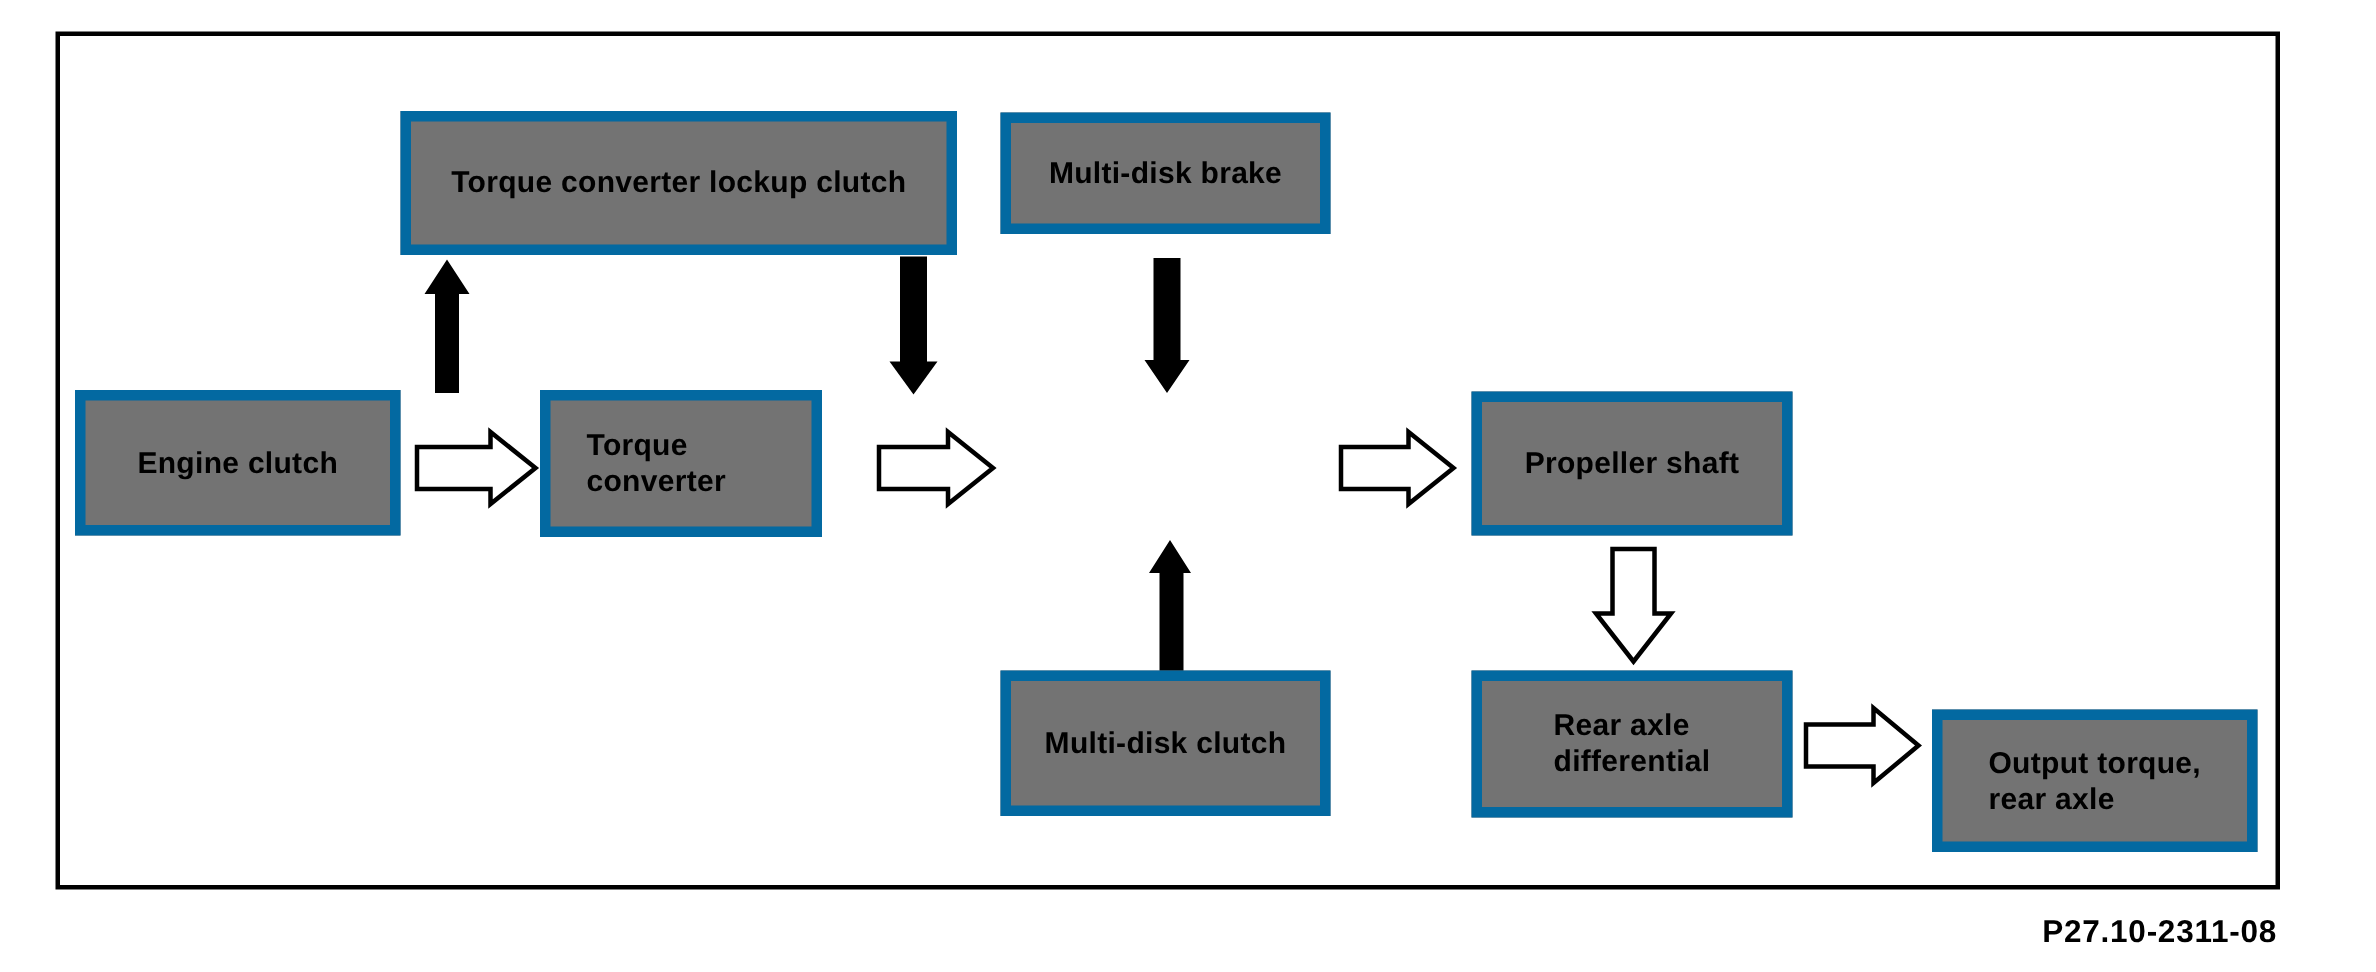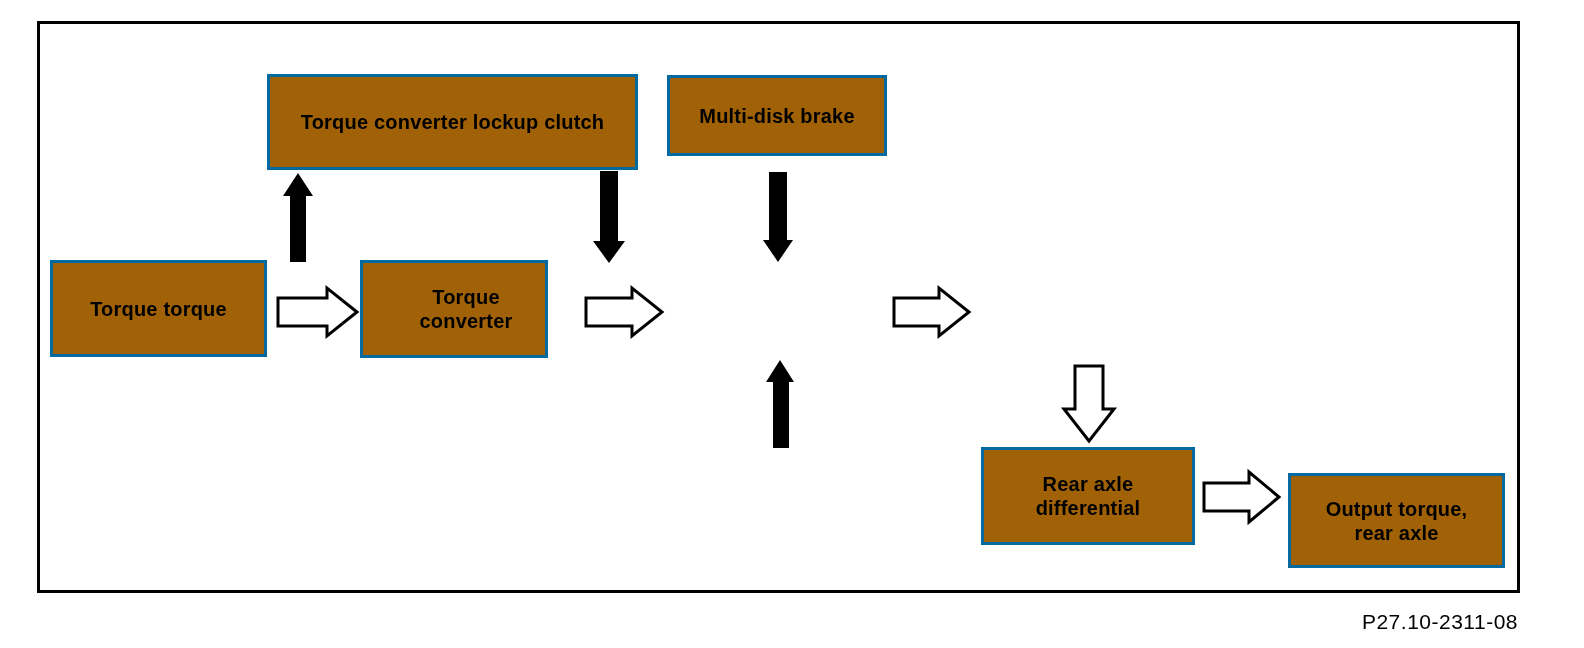--- a/index.html
+++ b/index.html
@@ -20,26 +20,26 @@
     position: absolute;
     left: 37px;
     top: 21px;
     width: 1477px;
     height: 566px;
     border: 3px solid #000000;
     background: #ffffff;
   }
   .node {
     position: absolute;
-    border: 3px solid #0369a1;
-    background: #a16207;
+    border: 7px solid #0369a1;
+    background: #737373;
     display: flex;
     align-items: center;
     justify-content: center;
-    text-align: center;
+    text-align: left;
     box-sizing: border-box;
   }
   .node .label {
     font-weight: bold;
     font-size: 20px;
     line-height: 1.2;
     white-space: pre-line;
     letter-spacing: 0.2px;
   }
   
@@ -61,21 +61,21 @@
     height: 648px;
   }
   .arrow-solid   { fill: #000000; stroke: none; }
   .arrow-outline { fill: #ffffff; stroke: #000000; stroke-width: 3; stroke-linejoin: miter; }
 
   .figure-code {
     position: absolute;
     top: 610px;
     right: 66px;
     font-size: 21px;
-    font-weight: normal;
+    font-weight: bold;
     letter-spacing: 0.5px;
     margin-left: 16px;
   }
 </style>
 </head>
 <body>
 
 <div id="canvas">
 
   <div class="frame"></div>
@@ -88,37 +88,43 @@
     <path class="arrow-solid" d="M780 360 L794 382 L789 382 L789 448 L773 448 L773 382 L766 382 Z"></path>
 
     <path class="arrow-outline" d="M278 298 L327 298 L327 288 L357 312 L327 336 L327 326 L278 326 Z"></path>
     <path class="arrow-outline" d="M586 298 L632 298 L632 288 L662 312 L632 336 L632 326 L586 326 Z"></path>
     <path class="arrow-outline" d="M894 298 L939 298 L939 288 L969 312 L939 336 L939 326 L894 326 Z"></path>
     <path class="arrow-outline" d="M1075 366 L1103 366 L1103 409 L1114 409 L1089 441 L1064 409 L1075 409 Z"></path>
     <path class="arrow-outline" d="M1204 483 L1249 483 L1249 472 L1279 497 L1249 522 L1249 511 L1204 511 Z"></path>
   </svg>
 
   <div class="node" id="box-engine-torque">
-    <span class="label">Torque torque</span>
+    <span class="label">Engine clutch</span>
   </div>
 
   <div class="node" id="box-lockup-clutch">
     <span class="label">Torque converter lockup clutch</span>
   </div>
 
   <div class="node" id="box-torque-converter">
     <span class="label">Torque converter</span>
   </div>
 
   <div class="node" id="box-multi-disk-brake">
     <span class="label">Multi-disk brake</span>
   </div>
 
 
+  <div class="node" id="box-propeller-shaft">
+    <span class="label">Propeller shaft</span>
+  </div>
 
+  <div class="node" id="box-multi-disk-clutch">
+    <span class="label">Multi-disk clutch</span>
+  </div>
 
   <div class="node" id="box-rear-axle-differential">
     <span class="label">Rear axle
 differential</span>
   </div>
 
   <div class="node" id="box-output-torque">
     <span class="label">Output torque,
 rear axle</span>
   </div>

